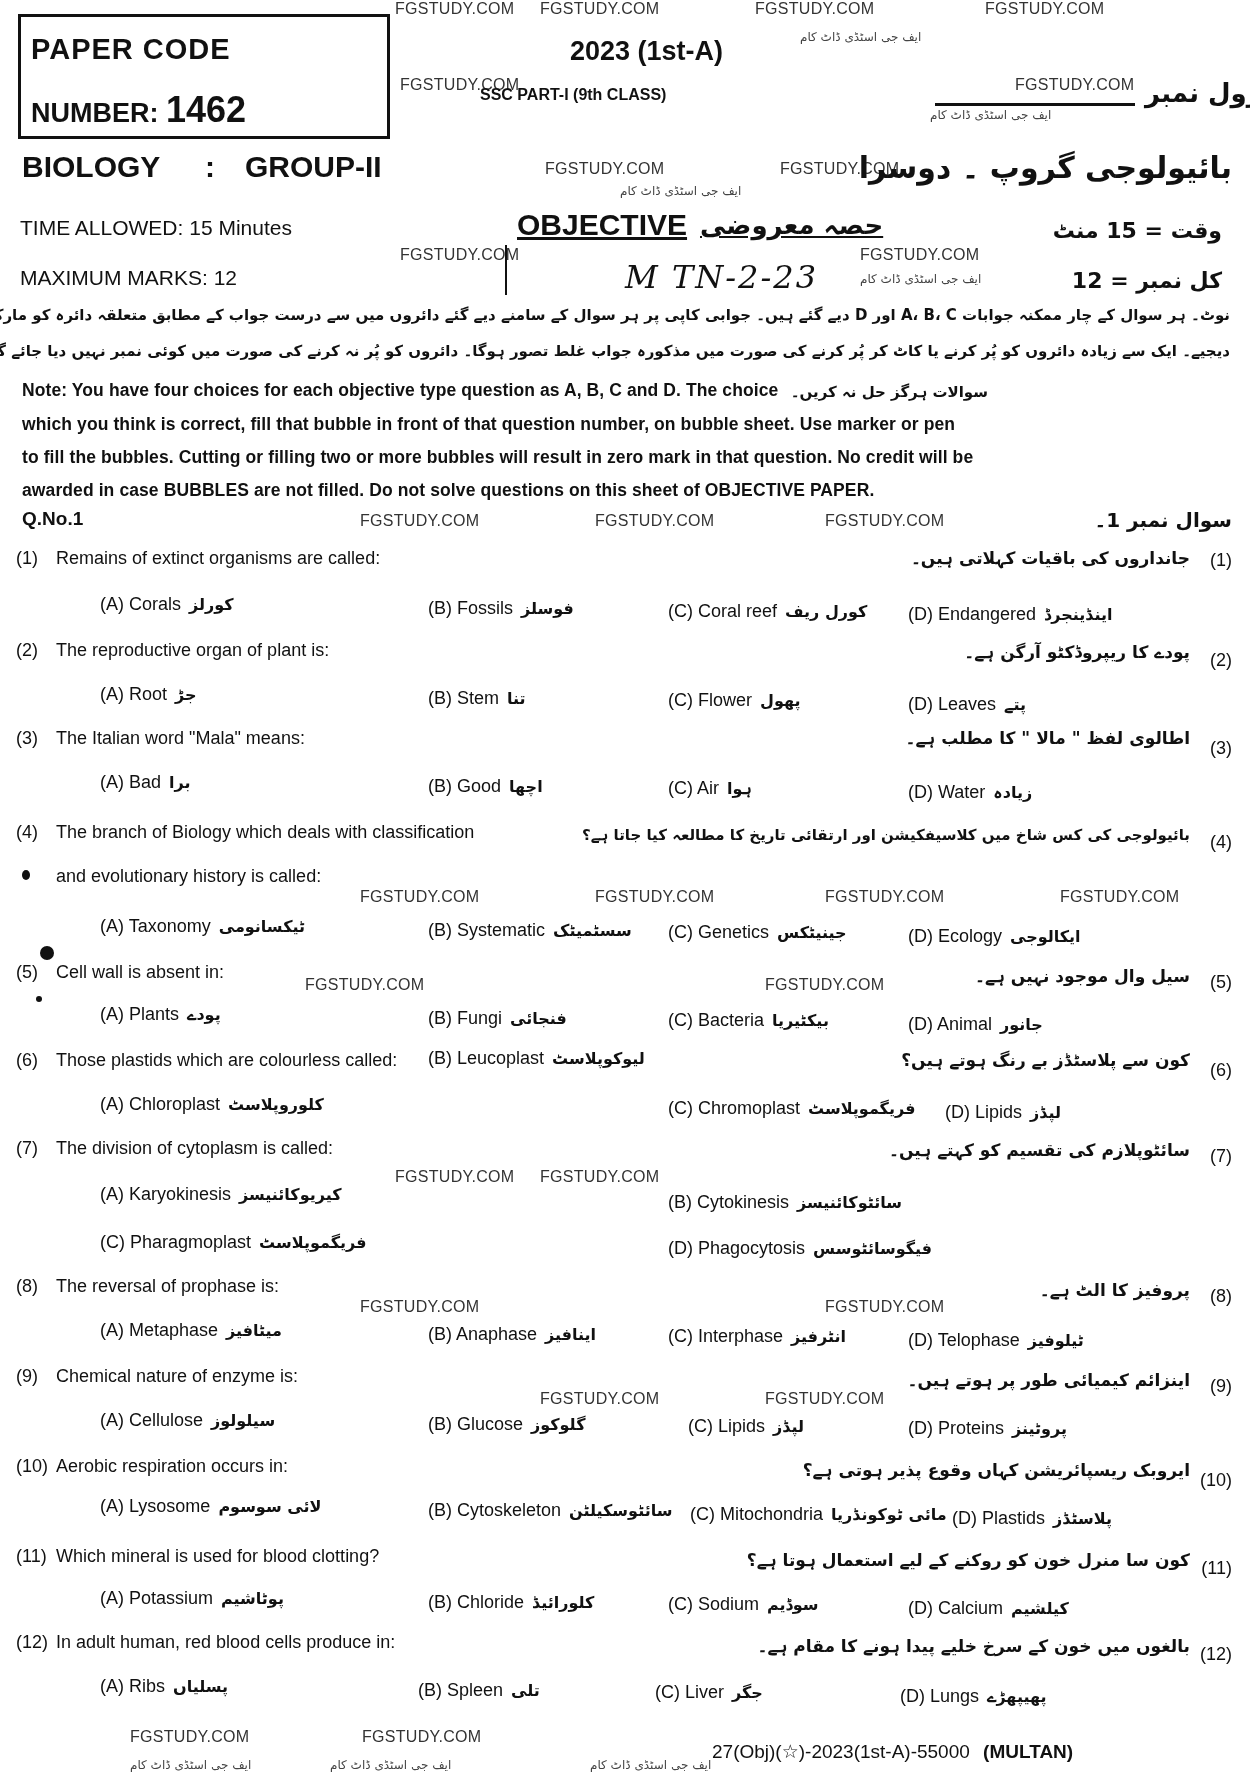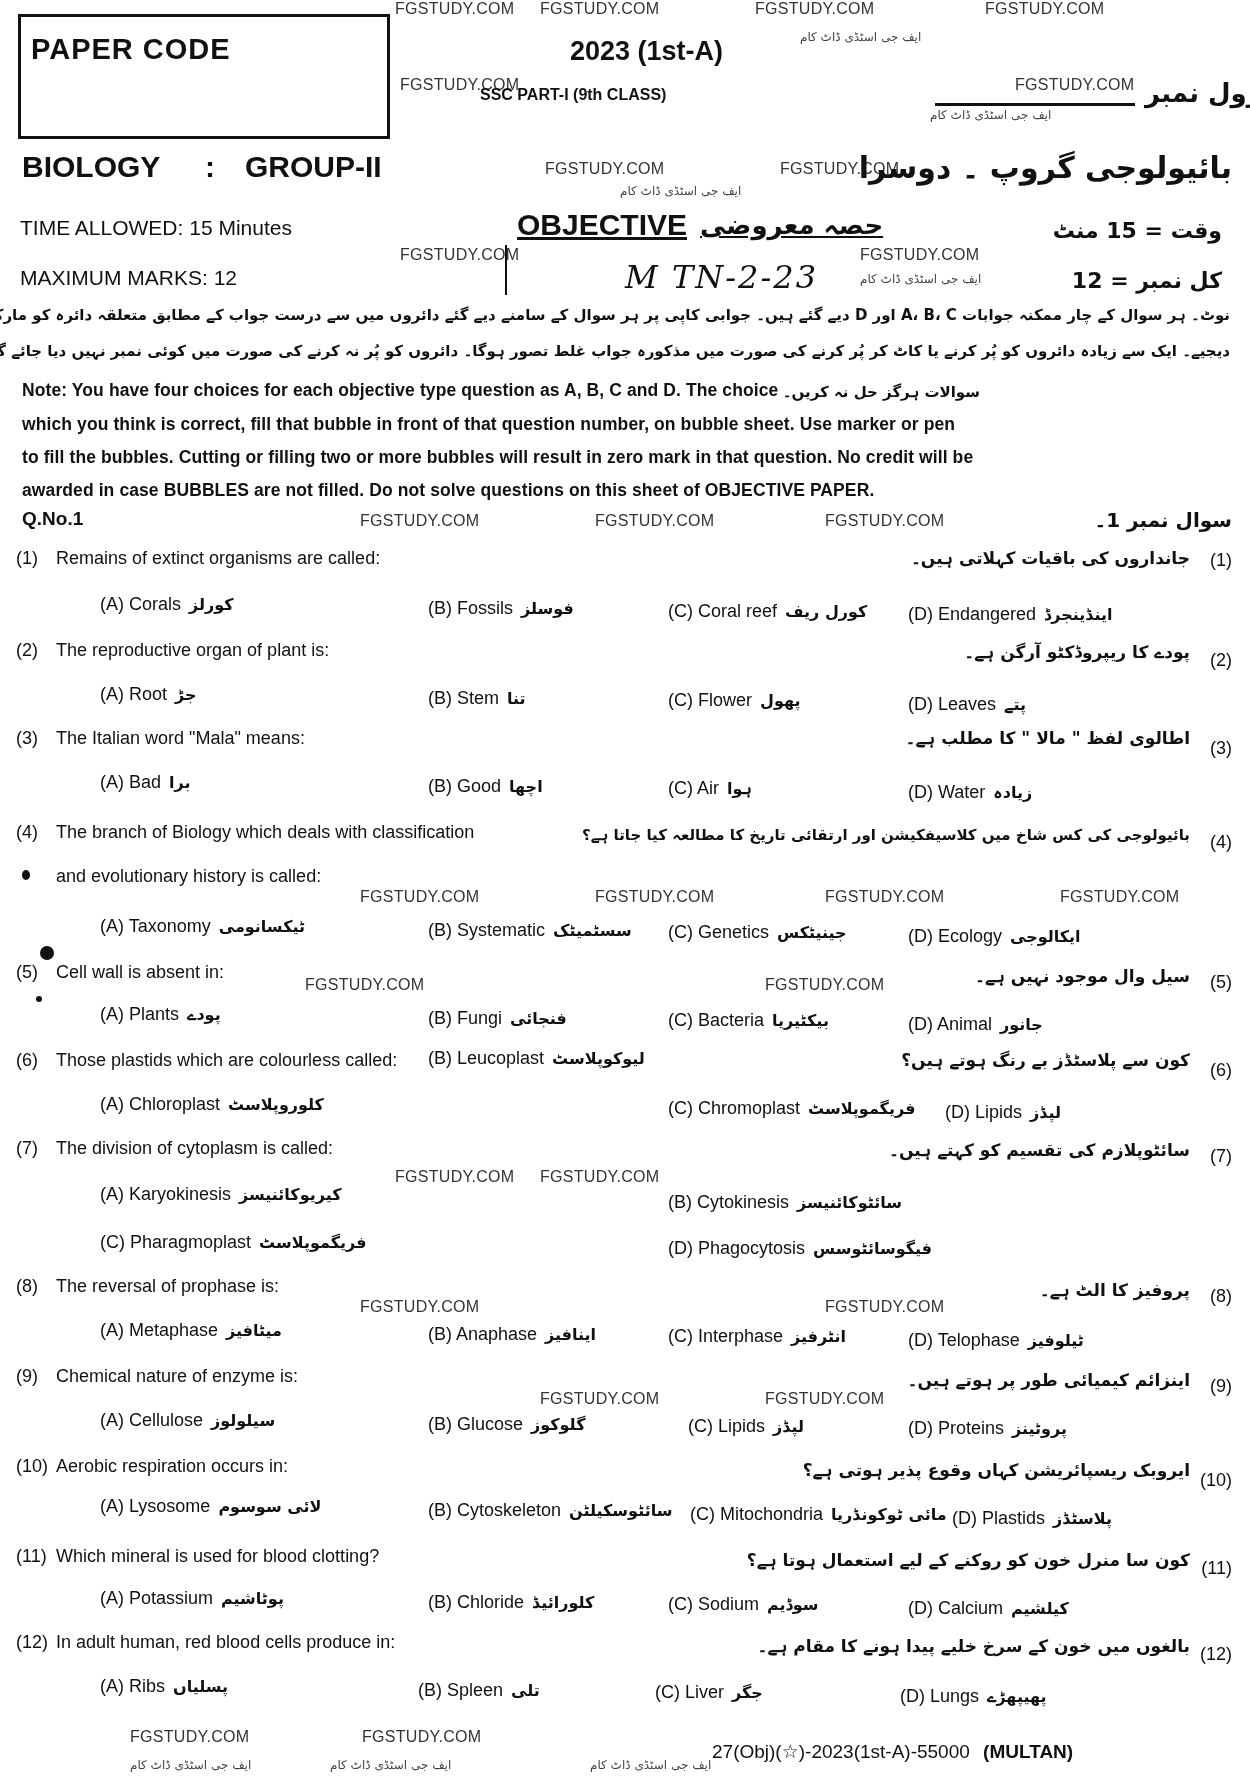--- a/index.html
+++ b/index.html
@@ -55,20 +55,24 @@
 <div class="urdu-wm" style="left:800px;top:30px;">ایف جی اسٹڈی ڈاٹ کام</div>
 <div class="wm" style="left:545px;top:160px;">FGSTUDY.COM</div>
 <div class="wm" style="left:780px;top:160px;">FGSTUDY.COM</div>
 <div class="urdu-wm" style="left:620px;top:184px;">ایف جی اسٹڈی ڈاٹ کام</div>
 <div class="wm" style="left:860px;top:246px;">FGSTUDY.COM</div>
 <div class="wm" style="left:400px;top:246px;">FGSTUDY.COM</div>
 <div class="urdu-wm" style="left:860px;top:272px;">ایف جی اسٹڈی ڈاٹ کام</div>
 
 <div class="code-box">
   <div class="l1">PAPER  CODE</div>
+  <div class="l2">
+    <span>NUMBER:</span>
+    <b>1462</b>
+  </div>
 </div>
 
 <div class="abs hdr-year">2023 (1st-A)</div>
 <div class="abs hdr-class">SSC  PART-I  (9th  CLASS)</div>
 <div class="roll-line"></div>
 <div class="abs urdu" style="left:1145px;top:78px;font-size:26px;font-weight:bold;">رول نمبر</div>
 
 <div class="abs biology">BIOLOGY</div>
 <div class="abs" style="left:205px;top:150px;font-size:30px;font-weight:bold;">:</div>
 <div class="abs group">GROUP-II</div>
@@ -79,21 +83,21 @@
 <div class="abs objective">OBJECTIVE</div>
 <div class="abs obj-urdu">حصہ معروضی</div>
 <div class="vline"></div>
 <div class="abs handwrite">M TN-2-23</div>
 <div class="urdu-time">وقت   =   15 منٹ</div>
 <div class="urdu-marks">کل نمبر  =  12</div>
 
 <div class="urdu-note" style="top:306px;">نوٹ۔  ہر سوال کے چار ممکنہ جوابات A، B، C اور D دیے گئے ہیں۔ جوابی کاپی پر ہر سوال کے سامنے دیے گئے دائروں میں سے درست جواب کے مطابق متعلقہ دائرہ کو مارکر یا پین سے بھر</div>
 <div class="urdu-note" style="top:342px;">دیجیے۔ ایک سے زیادہ دائروں کو پُر کرنے یا کاٹ کر پُر کرنے کی صورت میں مذکورہ جواب غلط تصور ہوگا۔ دائروں کو پُر نہ کرنے کی صورت میں کوئی نمبر نہیں دیا جائے گا۔ اس صفحہ پر</div>
 <div class="note" style="top:380px;">Note:  You have four choices for each objective type question as A, B, C and D. The choice</div>
-<div class="urdu-note" style="top:383px;right:270px;">سوالات ہرگز حل نہ کریں۔</div>
+<div class="urdu-note" style="top:383px;right:262px;">سوالات ہرگز حل نہ کریں۔</div>
 <div class="note" style="top:414px;">which you think is correct, fill that bubble in front of that question number, on bubble sheet. Use marker or pen</div>
 <div class="note" style="top:447px;">to fill the bubbles. Cutting or filling two or more bubbles will result in zero mark in that question.  No credit will be</div>
 <div class="note" style="top:480px;">awarded in case BUBBLES are not filled. Do not solve questions on this sheet of OBJECTIVE PAPER.</div>
 
 <div class="abs qno">Q.No.1</div>
 <div class="qno-urdu">سوال نمبر 1۔</div>
 <div class="wm" style="left:360px;top:512px;">FGSTUDY.COM</div>
 <div class="wm" style="left:595px;top:512px;">FGSTUDY.COM</div>
 <div class="wm" style="left:825px;top:512px;">FGSTUDY.COM</div>
 

